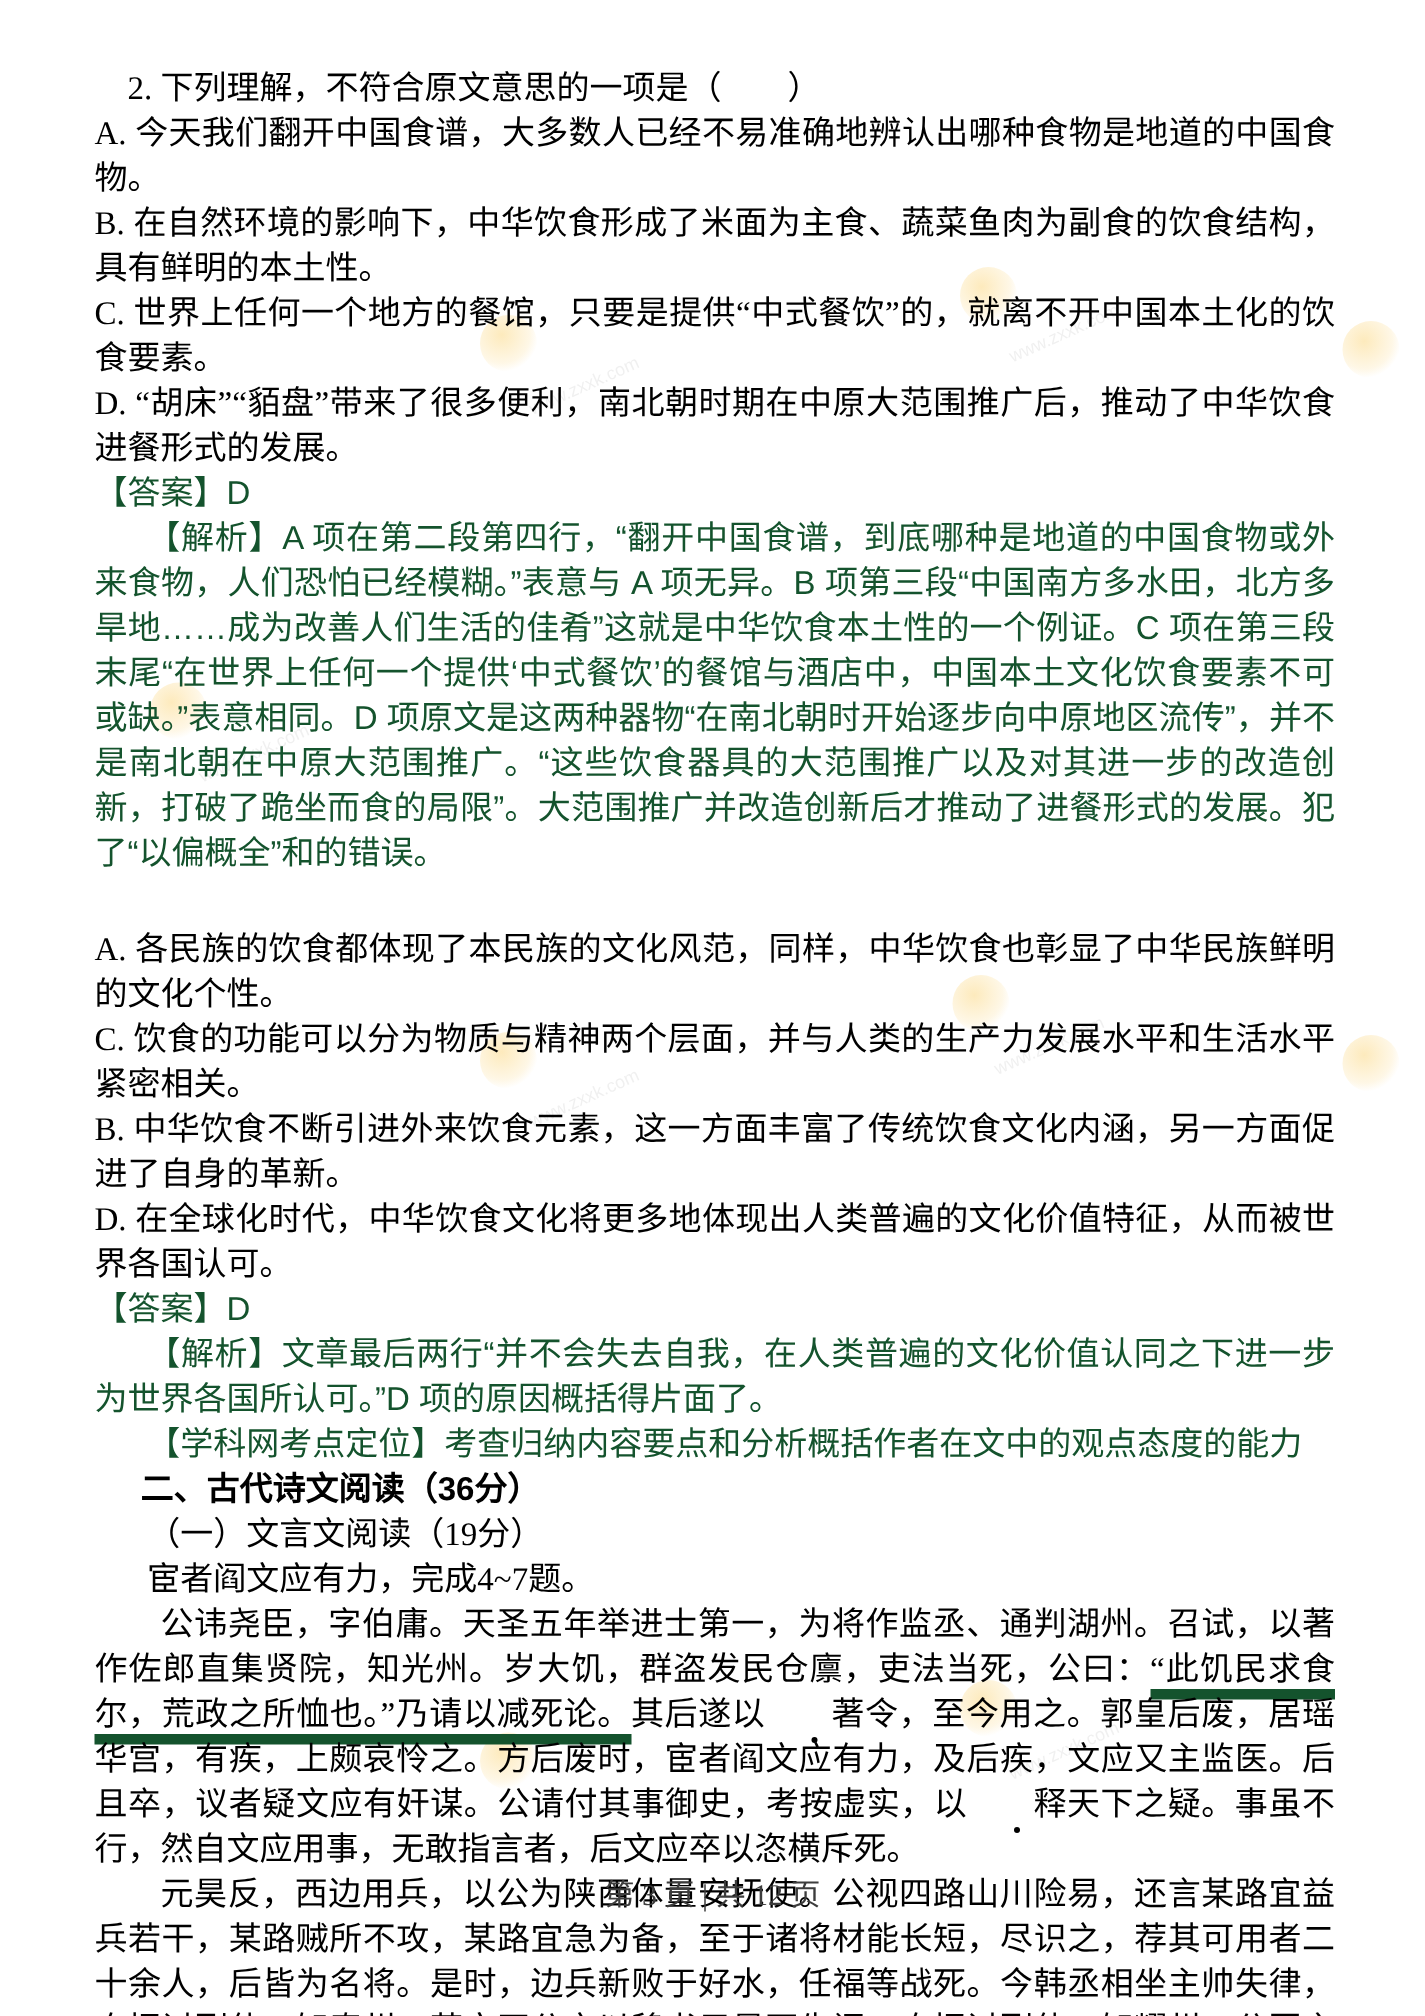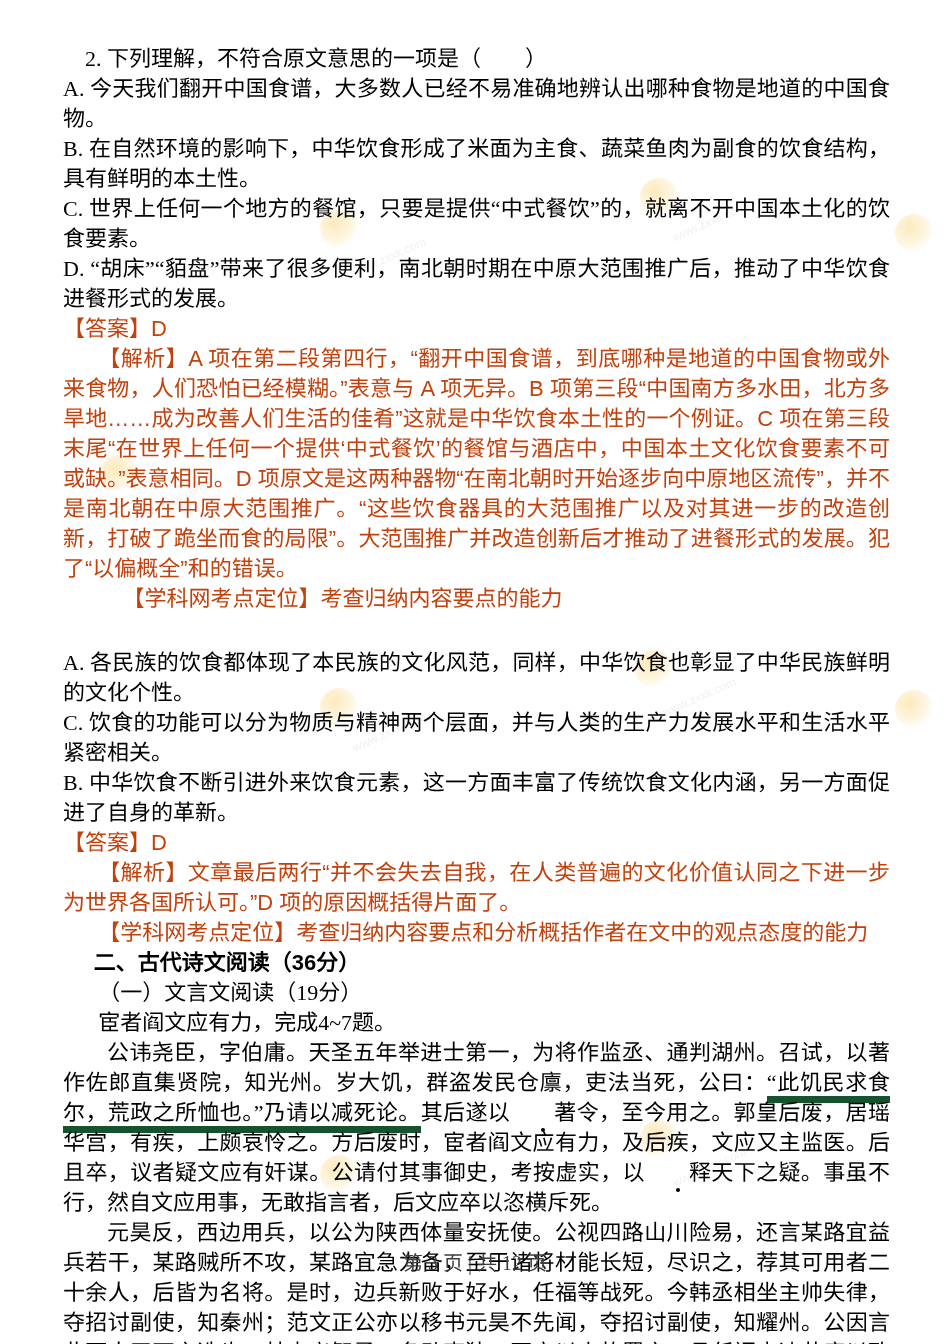--- a/index.html
+++ b/index.html
@@ -7,21 +7,21 @@
     position:relative;
     width:950px;height:1344px;
     background:#ffffff;
     overflow:hidden;
     font-family:"Liberation Serif","DejaVu Serif",serif;
     color:#000;
   }
   .content{position:absolute;left:63px;top:44px;width:827px;}
   .content p{margin:0;line-height:30px;font-size:22px;text-align:justify;}
   .stem{text-indent:1em;}
-  .red{color:#c2410c;font-family:"Liberation Sans","DejaVu Sans",sans-serif;}
+  .red{color:#14532d;font-family:"Liberation Sans","DejaVu Sans",sans-serif;}
   .analysis{text-indent:1.6em;}
   .kaodian-q2{text-indent:2.7em;margin-top:6px;}
   .kaodian-q3{text-indent:1.6em;}
   .q3-block{margin-top:34px;}
   .answer-q3{margin-top:5px;}
   .section-heading{
     font-family:"Liberation Sans","DejaVu Sans",sans-serif;
     font-weight:bold;font-size:17.5px;text-indent:1.4em;
   }
   .notice{font-weight:bold;text-indent:1.6em;margin-top:4px;}
@@ -77,27 +77,27 @@
   <div class="content">
 
     <section>
       <p class="stem">2. 下列理解，不符合原文意思的一项是（　　）</p>
       <p class="opt">A. 今天我们翻开中国食谱，大多数人已经不易准确地辨认出哪种食物是地道的中国食物。</p>
       <p class="opt">B. 在自然环境的影响下，中华饮食形成了米面为主食、蔬菜鱼肉为副食的饮食结构，具有鲜明的本土性。</p>
       <p class="opt">C. 世界上任何一个地方的餐馆，只要是提供“中式餐饮”的，就离不开中国本土化的饮食要素。</p>
       <p class="opt">D. “胡床”“貊盘”带来了很多便利，南北朝时期在中原大范围推广后，推动了中华饮食进餐形式的发展。</p>
       <p class="red"><span>【答案】</span><span>D</span></p>
       <p class="red analysis"><span>【解析】</span><span>A 项在第二段第四行，“翻开中国食谱，到底哪种是地道的中国食物或外来食物，人们恐怕已经模糊。”表意与 A 项无异。B 项第三段“中国南方多水田，北方多旱地……成为改善人们生活的佳肴”这就是中华饮食本土性的一个例证。C 项在第三段末尾“在世界上任何一个提供‘中式餐饮’的餐馆与酒店中，中国本土文化饮食要素不可或缺。”表意相同。D 项原文是这两种器物“在南北朝时开始逐步向中原地区流传”，并不是南北朝在中原大范围推广。“这些饮食器具的大范围推广以及对其进一步的改造创新，打破了跪坐而食的局限”。大范围推广并改造创新后才推动了进餐形式的发展。犯了“以偏概全”和的错误。</span></p>
-      <p class="red kaodian-q2"><span>【学科网考点定位】</span><span>考查归纳内容要点的能力</span></p>
     </section>
 
     <section class="q3-block">
       <p class="opt">A. 各民族的饮食都体现了本民族的文化风范，同样，中华饮食也彰显了中华民族鲜明的文化个性。</p>
       <p class="opt">C. 饮食的功能可以分为物质与精神两个层面，并与人类的生产力发展水平和生活水平紧密相关。</p>
       <p class="opt">B. 中华饮食不断引进外来饮食元素，这一方面丰富了传统饮食文化内涵，另一方面促进了自身的革新。</p>
+      <p class="opt">D. 在全球化时代，中华饮食文化将更多地体现出人类普遍的文化价值特征，从而被世界各国认可。</p>
       <p class="red answer-q3"><span>【答案】</span><span>D</span></p>
       <p class="red analysis"><span>【解析】</span><span>文章最后两行“并不会失去自我，在人类普遍的文化价值认同之下进一步为世界各国所认可。”D 项的原因概括得片面了。</span></p>
       <p class="red kaodian-q3"><span>【学科网考点定位】</span><span>考查归纳内容要点和分析概括作者在文中的观点态度的能力</span></p>
     </section>
 
     <section>
       <p class="section-heading">二、古代诗文阅读（36分）</p>
       <p class="sub-heading">（一）文言文阅读（19分）</p>
       <p class="instruction">宦者阎文应有力，完成4~7题。</p>
       <p class="passage"><span>公讳尧臣，字伯庸。天圣五年举进士第一，为将作监丞、通判湖州。召试，以著作佐郎直集贤院，知光州。岁大饥，群盗发民仓廪，吏法当死，公曰：</span><span class="u">“此饥民求食尔，荒政之所恤也。”乃请以减死论。</span><span>其后遂以</span><span class="d">著</span><span>令，至今用之。郭皇后废，居瑶华宫，有疾，上颇哀怜之。方后废时，宦者阎文应有力，及后疾，文应又主监医。后且卒，议者疑文应有奸谋。公请付其事御史，考按虚实，以</span><span class="d">释</span><span>天下之疑。事虽不行，然自文应用事，无敢指言者，后文应卒以恣横斥死。</span></p>

